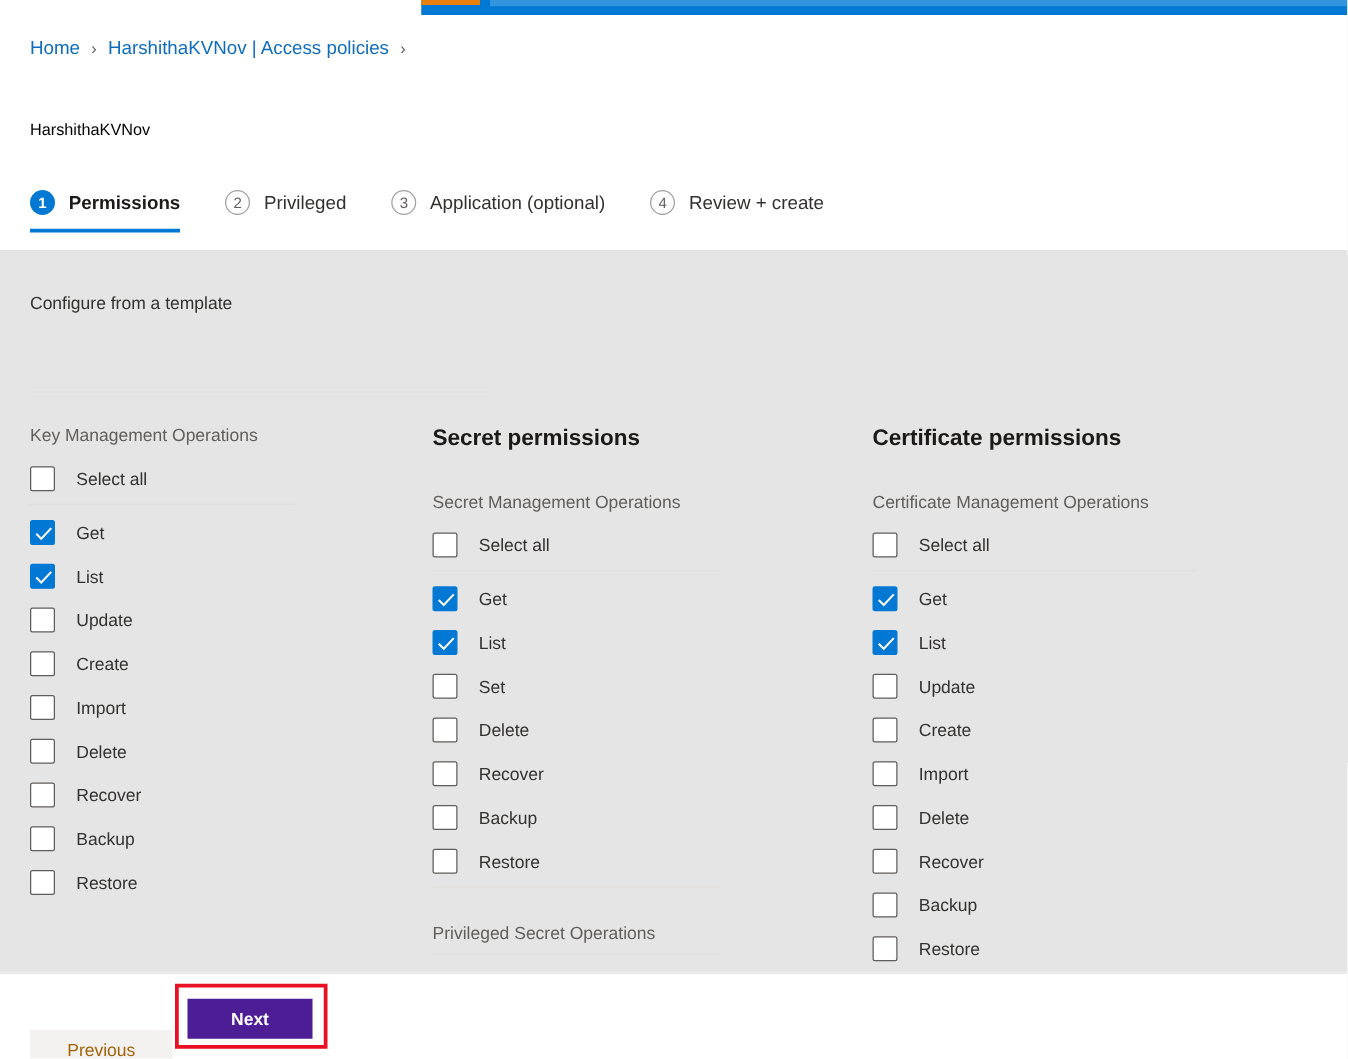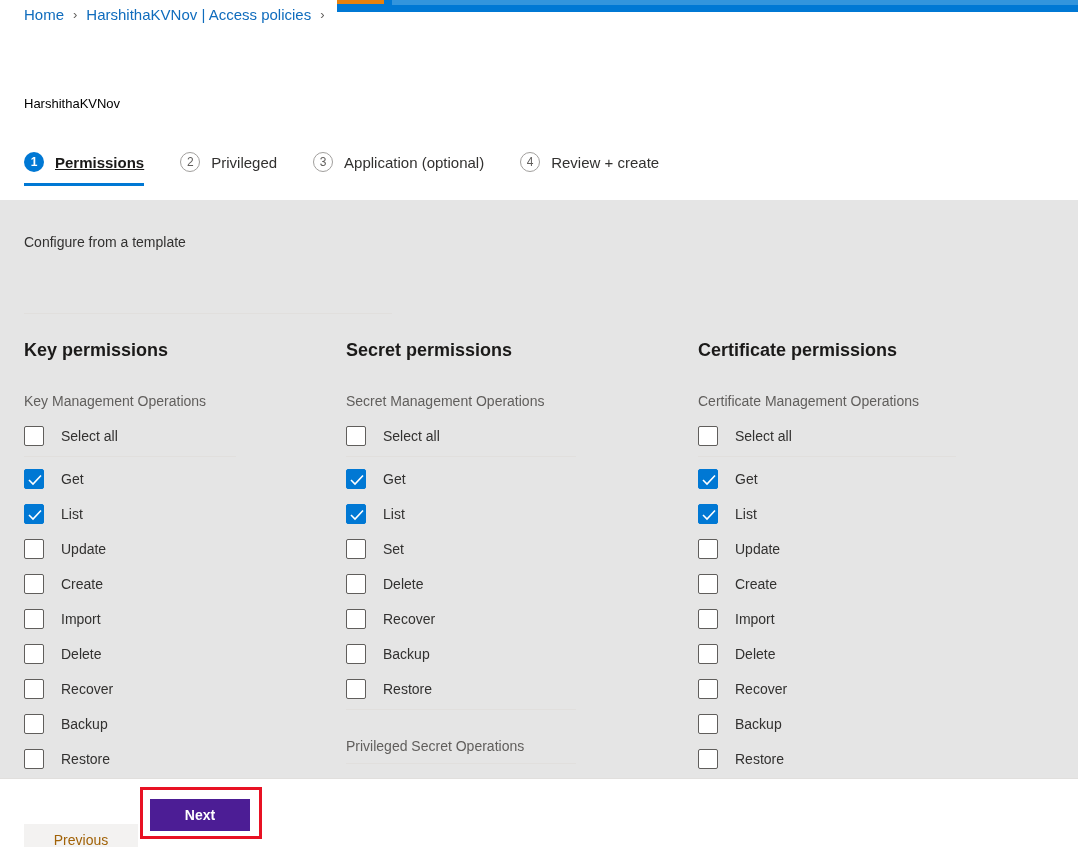--- a/index.html
+++ b/index.html
@@ -52,21 +52,21 @@
     position: absolute;
     left: 392px; top: 0;
     width: 686px; height: 5px;
     background: #3395dd;
   }
 
   
   .breadcrumb {
     position: absolute;
     left: 24px;
-    top: 4px;
+    top: 28px;
     display: flex;
     align-items: center;
     font-size: 15px;
     line-height: 22px;
   }
   .crumb-link {
     color: #0f6cbd;
     text-decoration: none;
     cursor: pointer;
     white-space: nowrap;
@@ -153,21 +153,20 @@
     font-weight: 400;
   }
   .step-label {
     margin-left: 11px;
     font-size: 15px;
     white-space: nowrap;
   }
   .step.active .step-label {
     color: #1b1a19;
     font-weight: 600;
-    text-decoration: underline;
   }
   .step.inactive .step-label {
     color: #323130;
     font-weight: 400;
   }
   .step.active::after {
     content: "";
     position: absolute;
     left: 0;
     bottom: -8px;
@@ -396,21 +395,20 @@
   <div class="body-area">
 
     <div class="field-label">Configure from a template</div>
 
 
     <div class="top-divider"></div>
 
     <div class="columns">
 
       <div class="col col-1">
-        <div class="col-head">Key permissions</div>
         <div class="group-label">Key Management Operations</div>
 
         <div class="check-row">
           <span class="cbox">
             
           </span>
           <span class="check-label">Select all</span>
         </div>
         <div class="group-sep sep-w1"></div>
 

